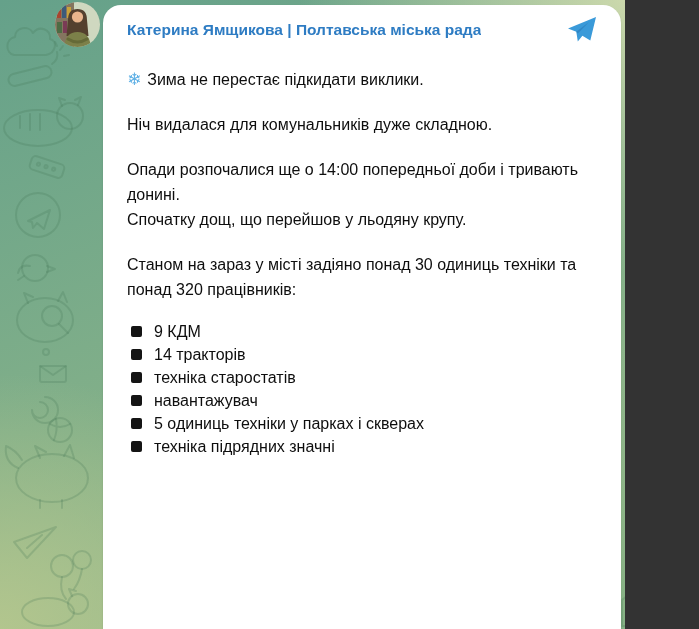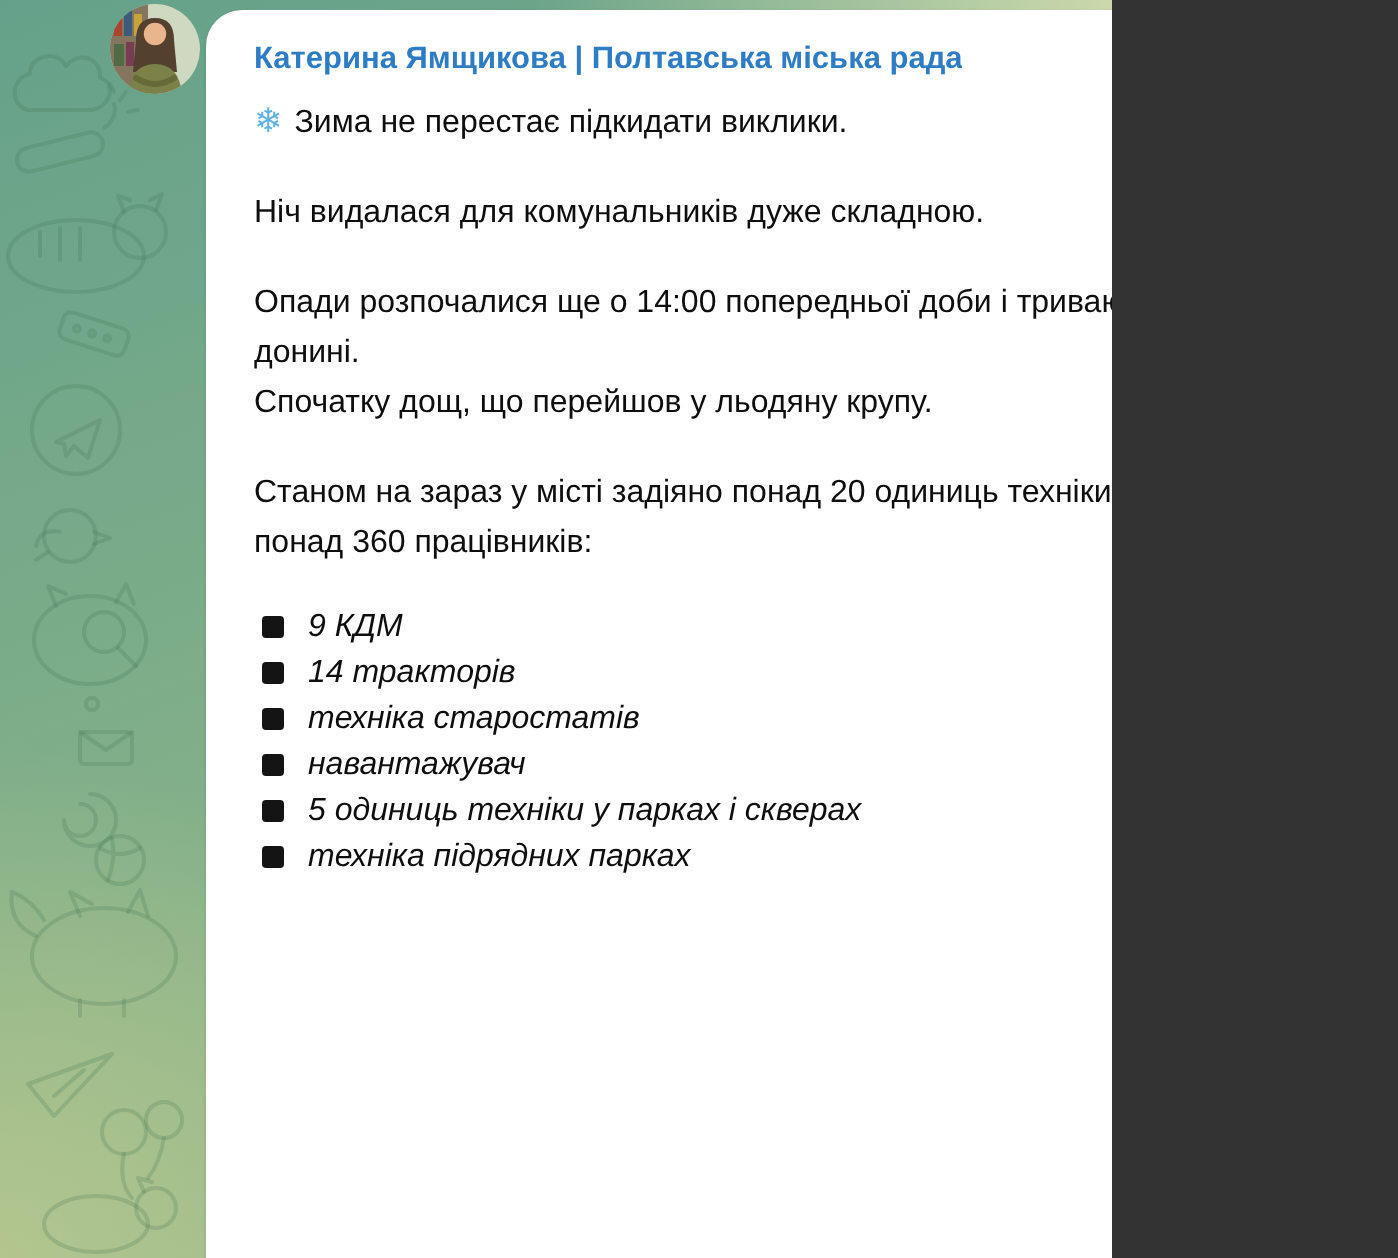--- a/index.html
+++ b/index.html
@@ -1,17 +1,17 @@
 <!DOCTYPE html>
 <html><head>
 <meta charset="utf-8">
 <style>
   html,body{margin:0;padding:0;background:#333;}
   .screen{
-    position:relative;width:556px;height:629px;overflow:hidden;
+    position:relative;width:625px;height:629px;overflow:hidden;
     font-family:"Liberation Sans","DejaVu Sans",sans-serif;
     background:
       radial-gradient(90% 75% at 100% 0%, rgba(208,219,174,.95) 0%, rgba(208,219,174,0) 58%),
       radial-gradient(80% 70% at 0% 100%, rgba(182,199,142,.90) 0%, rgba(182,199,142,0) 58%),
       radial-gradient(85% 75% at 100% 100%, rgba(126,173,130,.85) 0%, rgba(126,173,130,0) 60%),
       linear-gradient(160deg,#65a18a 0%, #83b089 55%, #a6c18f 100%);
   }
   .doodles{position:absolute;left:0;top:0;width:699px;height:629px;}
   .avatar{
     position:absolute;left:55px;top:2px;width:45px;height:45px;border-radius:50%;
@@ -22,26 +22,26 @@
     background:#ffffff;border-radius:18px;box-sizing:border-box;
     padding:8px 24px 20px 24px;
     box-shadow:0 1px 2px rgba(0,0,0,.12);
   }
   .header{display:flex;justify-content:space-between;align-items:center;height:34px;}
   .author{
     font-size:15.5px;font-weight:700;color:#2e7cc3;line-height:20px;
     cursor:pointer;white-space:nowrap;overflow:hidden;text-overflow:ellipsis;
   }
   .plane-icon{flex:none;width:30px;height:28px;margin-left:8px;}
-  .msg{font-size:16px;line-height:25px;color:#0e0e0e;margin-top:2px;}
+  .msg{font-size:16px;line-height:25px;color:#0e0e0e;margin-top:20px;}
   .para{margin:0 0 20px 0;}
   .snowflake{color:#5fb0e5;font-family:"DejaVu Sans",sans-serif;font-size:17px;margin-right:6px;}
   .status-para{margin-bottom:18px;}
   .list{margin:0;}
-  .list-row{display:flex;align-items:center;height:23px;font-style:italic;}
+  .list-row{display:flex;align-items:center;height:23px;}
   .bullet{flex:none;width:11px;height:11px;background:#141414;border-radius:2px;margin:0 12px 0 4px;}
 </style>
 </head>
 <body>
 
 <div class="screen">
 
   <svg class="doodles" viewBox="0 0 699 629" aria-hidden="true">
     <g fill="none" stroke="#3e7152" stroke-opacity="0.22" stroke-width="2" stroke-linecap="round" stroke-linejoin="round">
 
@@ -138,21 +138,21 @@
       </div>
 
       <div class="para">Ніч видалася для комунальників дуже складною.</div>
 
       <div class="para">
 
       <div class="pline">Опади розпочалися ще о 14:00 попередньої доби і тривають донині.</div>
           <div class="pline">Спочатку дощ, що перейшов у льодяну крупу.</div>
         </div>
 
-      <div class="para status-para">Станом на зараз у місті задіяно понад 20 одиниць техніки та понад 360 працівників:</div>
+      <div class="para status-para">Станом на зараз у місті задіяно понад 30 одиниць техніки та понад 320 працівників:</div>
 
       <div class="list">
 
           <div class="list-row">
             <span class="bullet"></span>
             <span>9 КДМ</span>
           </div>
 
           <div class="list-row">
             <span class="bullet"></span>
@@ -169,21 +169,21 @@
             <span>навантажувач</span>
           </div>
 
           <div class="list-row">
             <span class="bullet"></span>
             <span>5 одиниць техніки у парках і скверах</span>
           </div>
 
           <div class="list-row">
             <span class="bullet"></span>
-            <span>техніка підрядних парках</span>
+            <span>техніка підрядних значні</span>
           </div>
 
 
 
 
         </div>
     </div>
   </div>
 
 </div>

